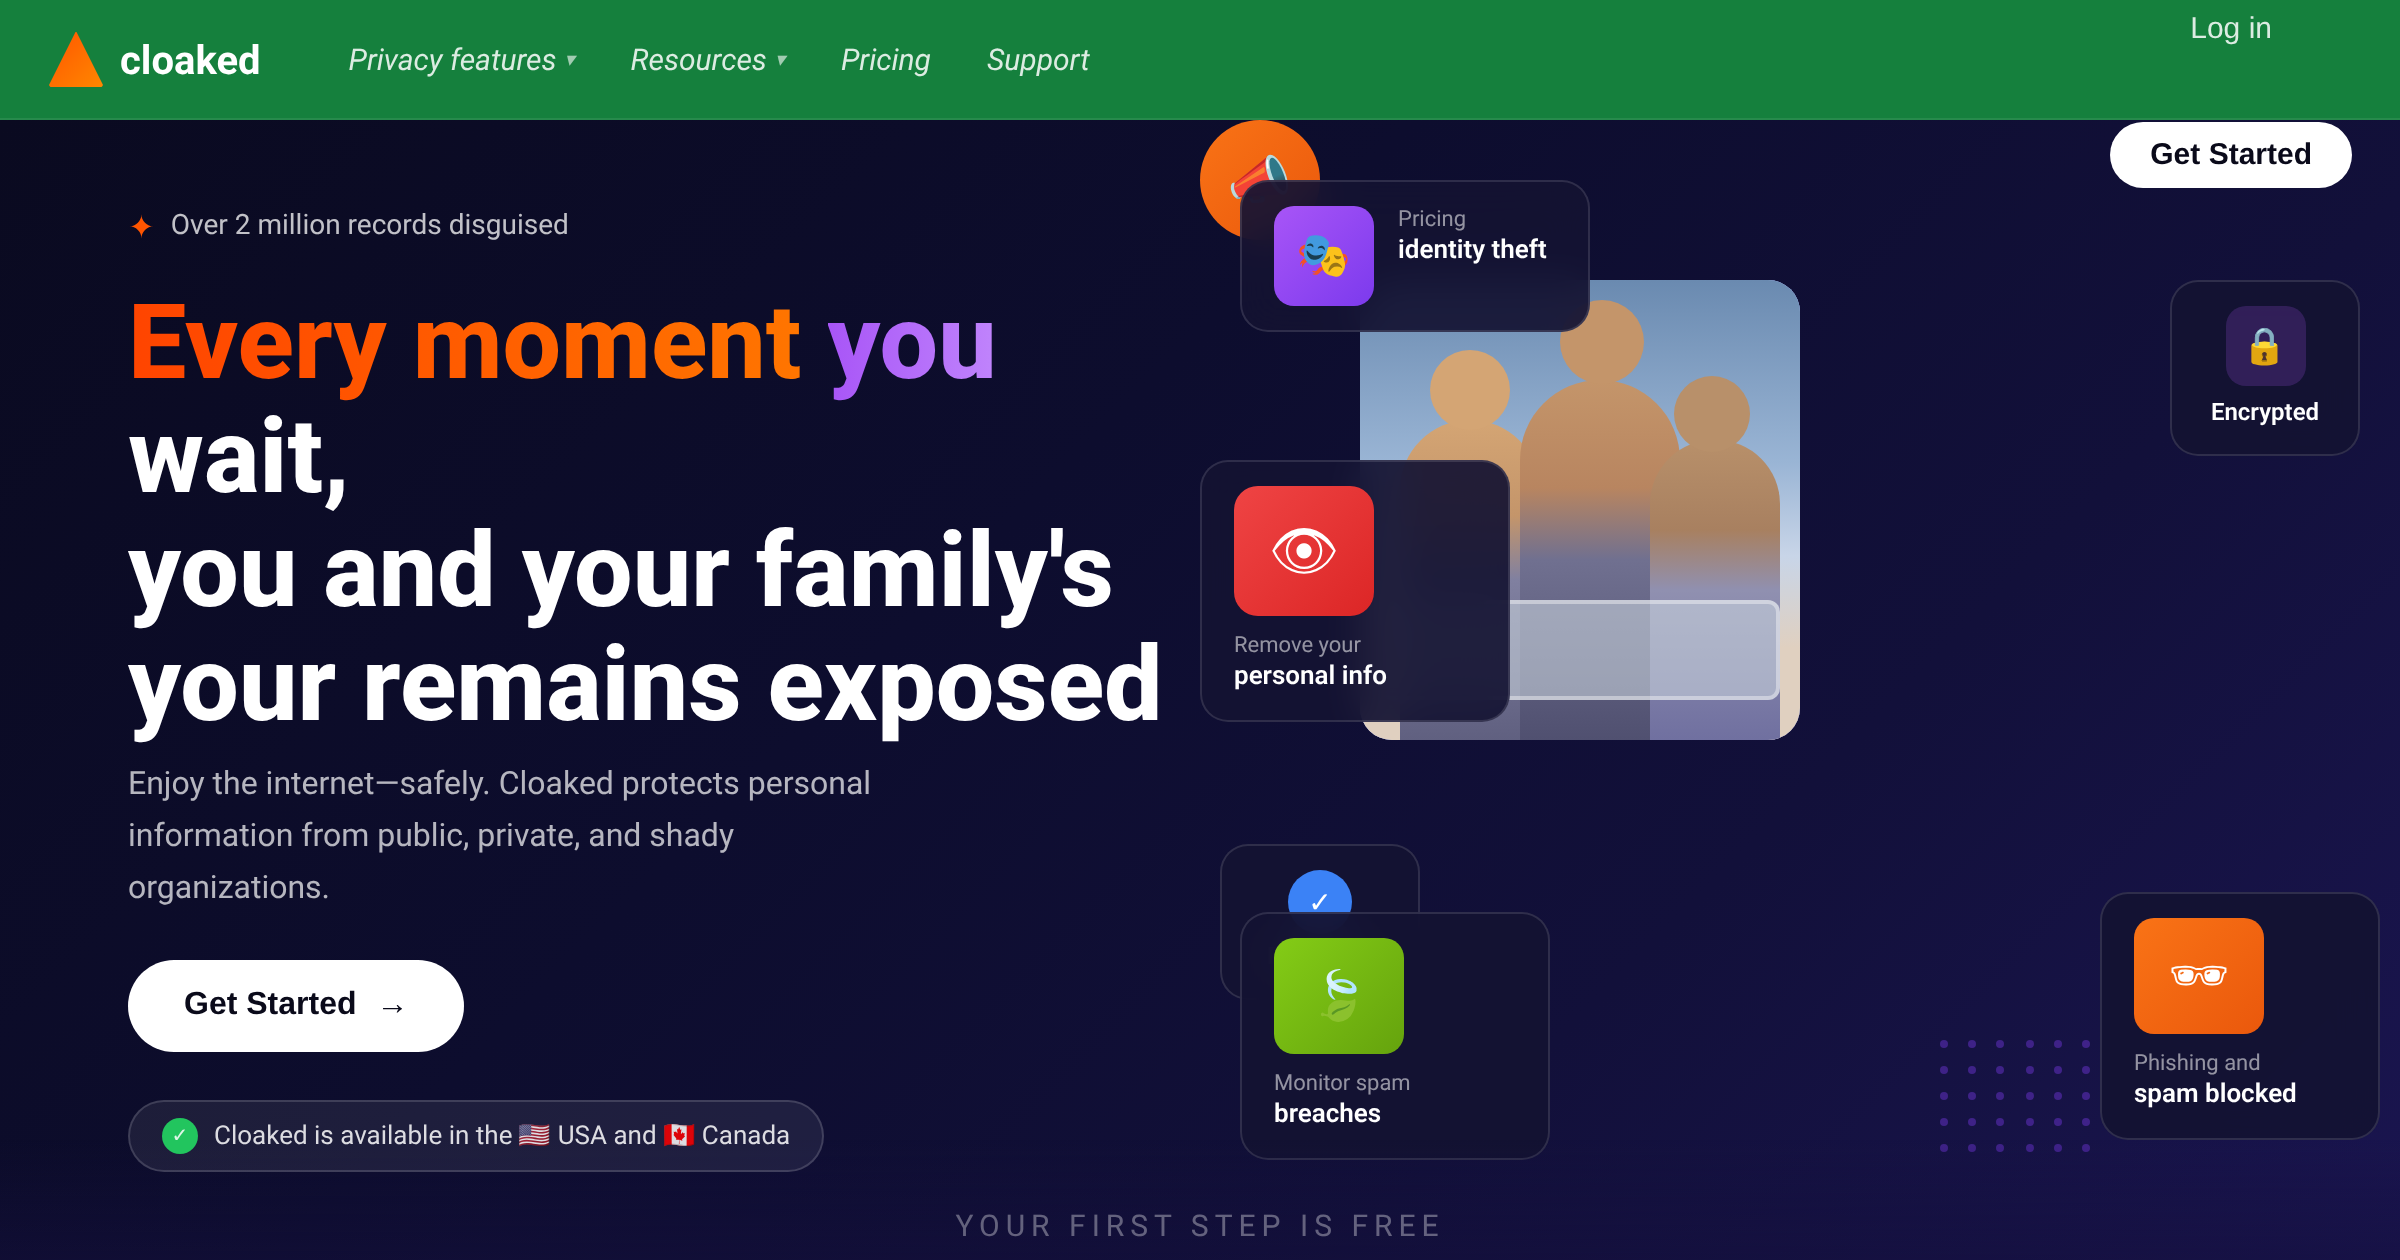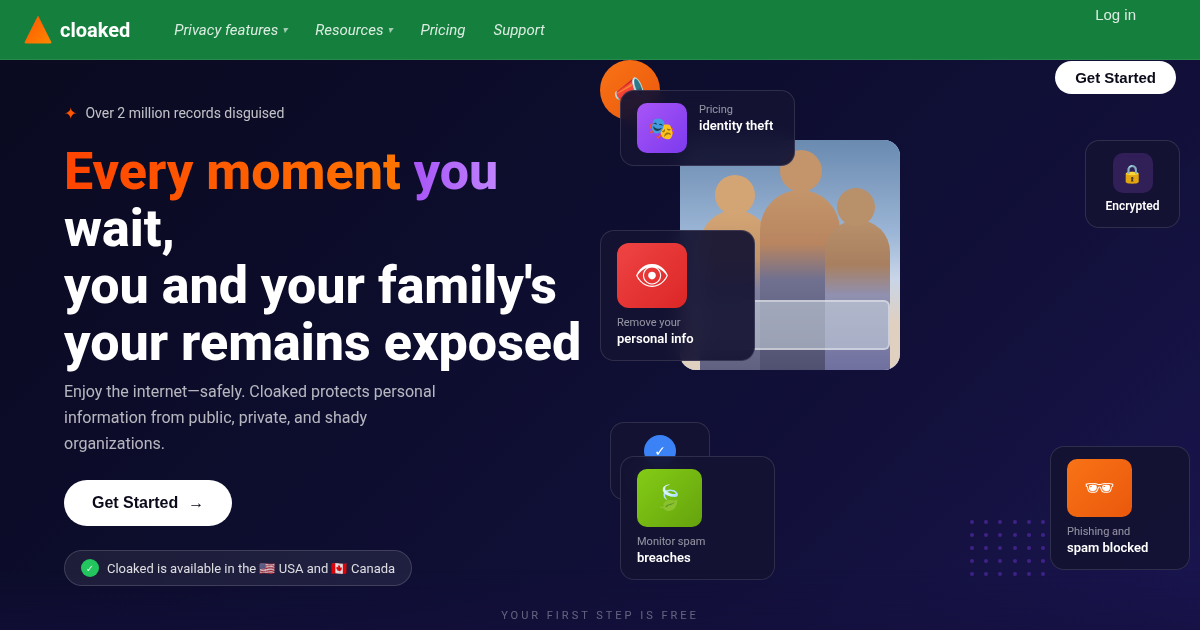--- a/index.html
+++ b/index.html
@@ -455,21 +455,21 @@
       bottom: 0;
       left: 0; right: 0;
       height: 60px;
       background: linear-gradient(180deg, transparent, rgba(20, 15, 60, 0.5));
       display: flex;
       align-items: flex-end;
       justify-content: center;
       padding-bottom: 8px;
     }
     .bottom-hint-text {
-      font-size: 11px;
+      font-size: 15px;
       letter-spacing: 3px;
       text-transform: uppercase;
       color: rgba(255,255,255,0.35);
     }
   </style>
 </head>
 <body>
 
 <nav>
   <a class="nav-logo">

